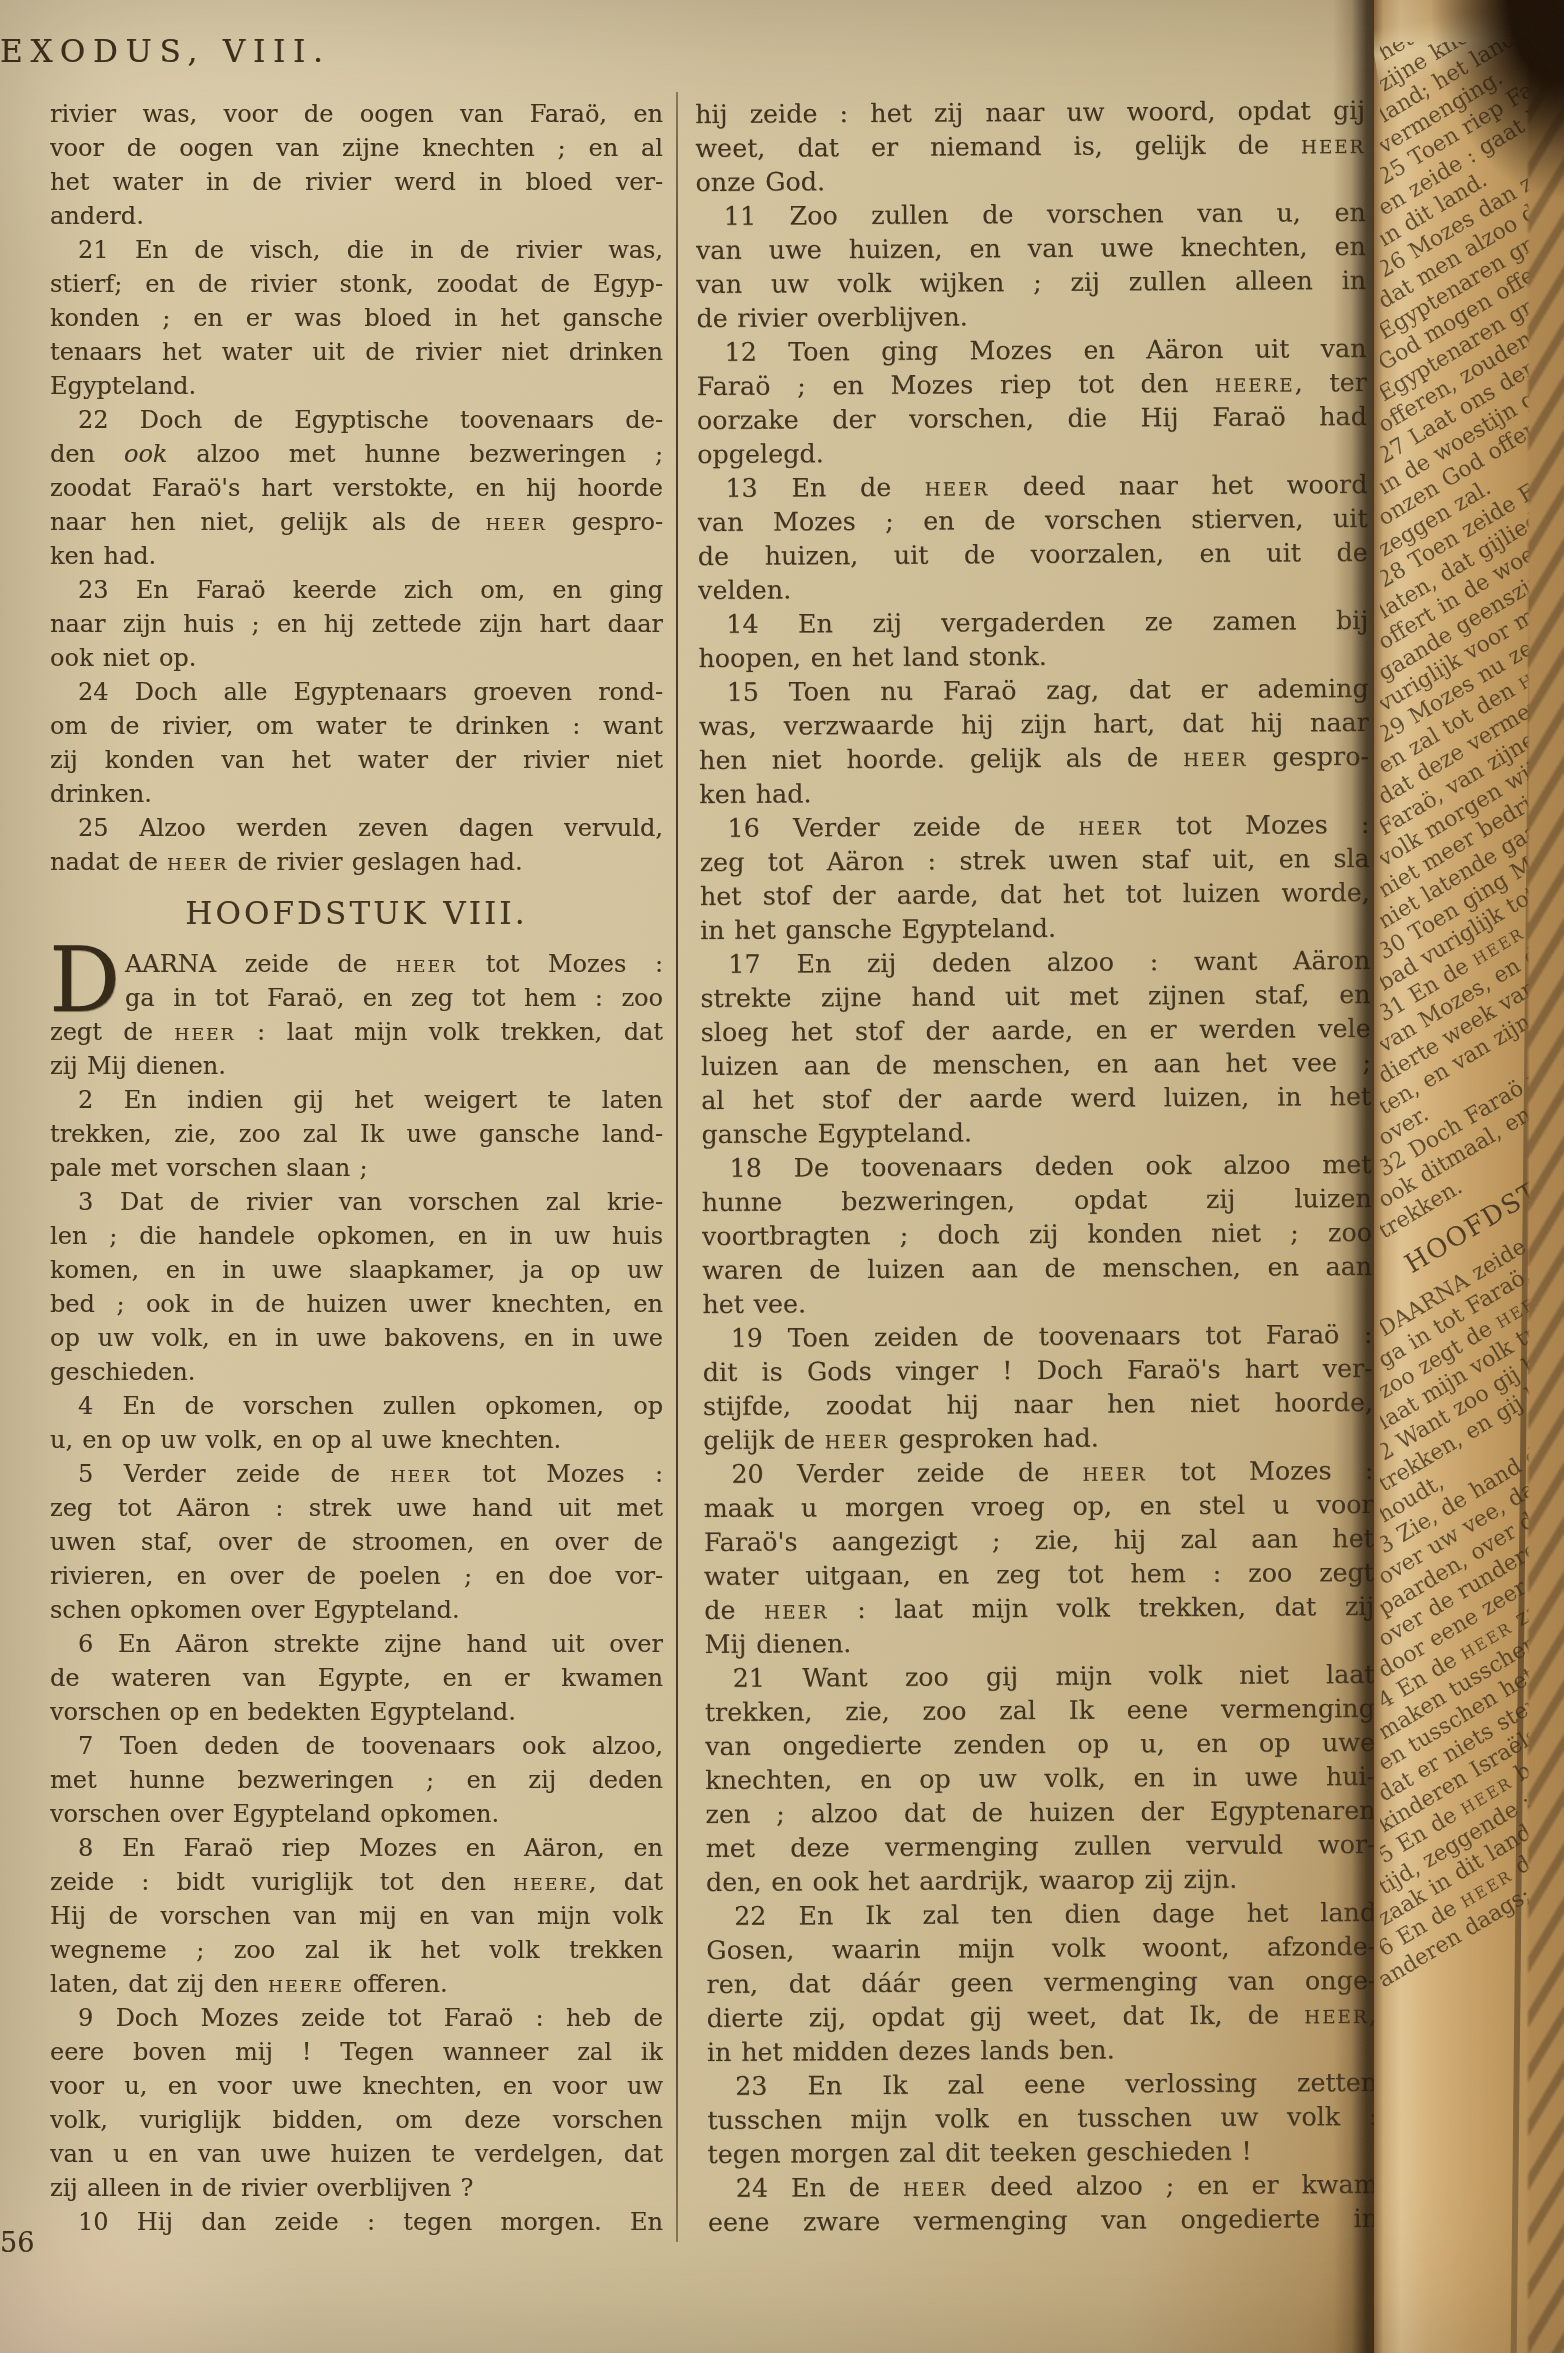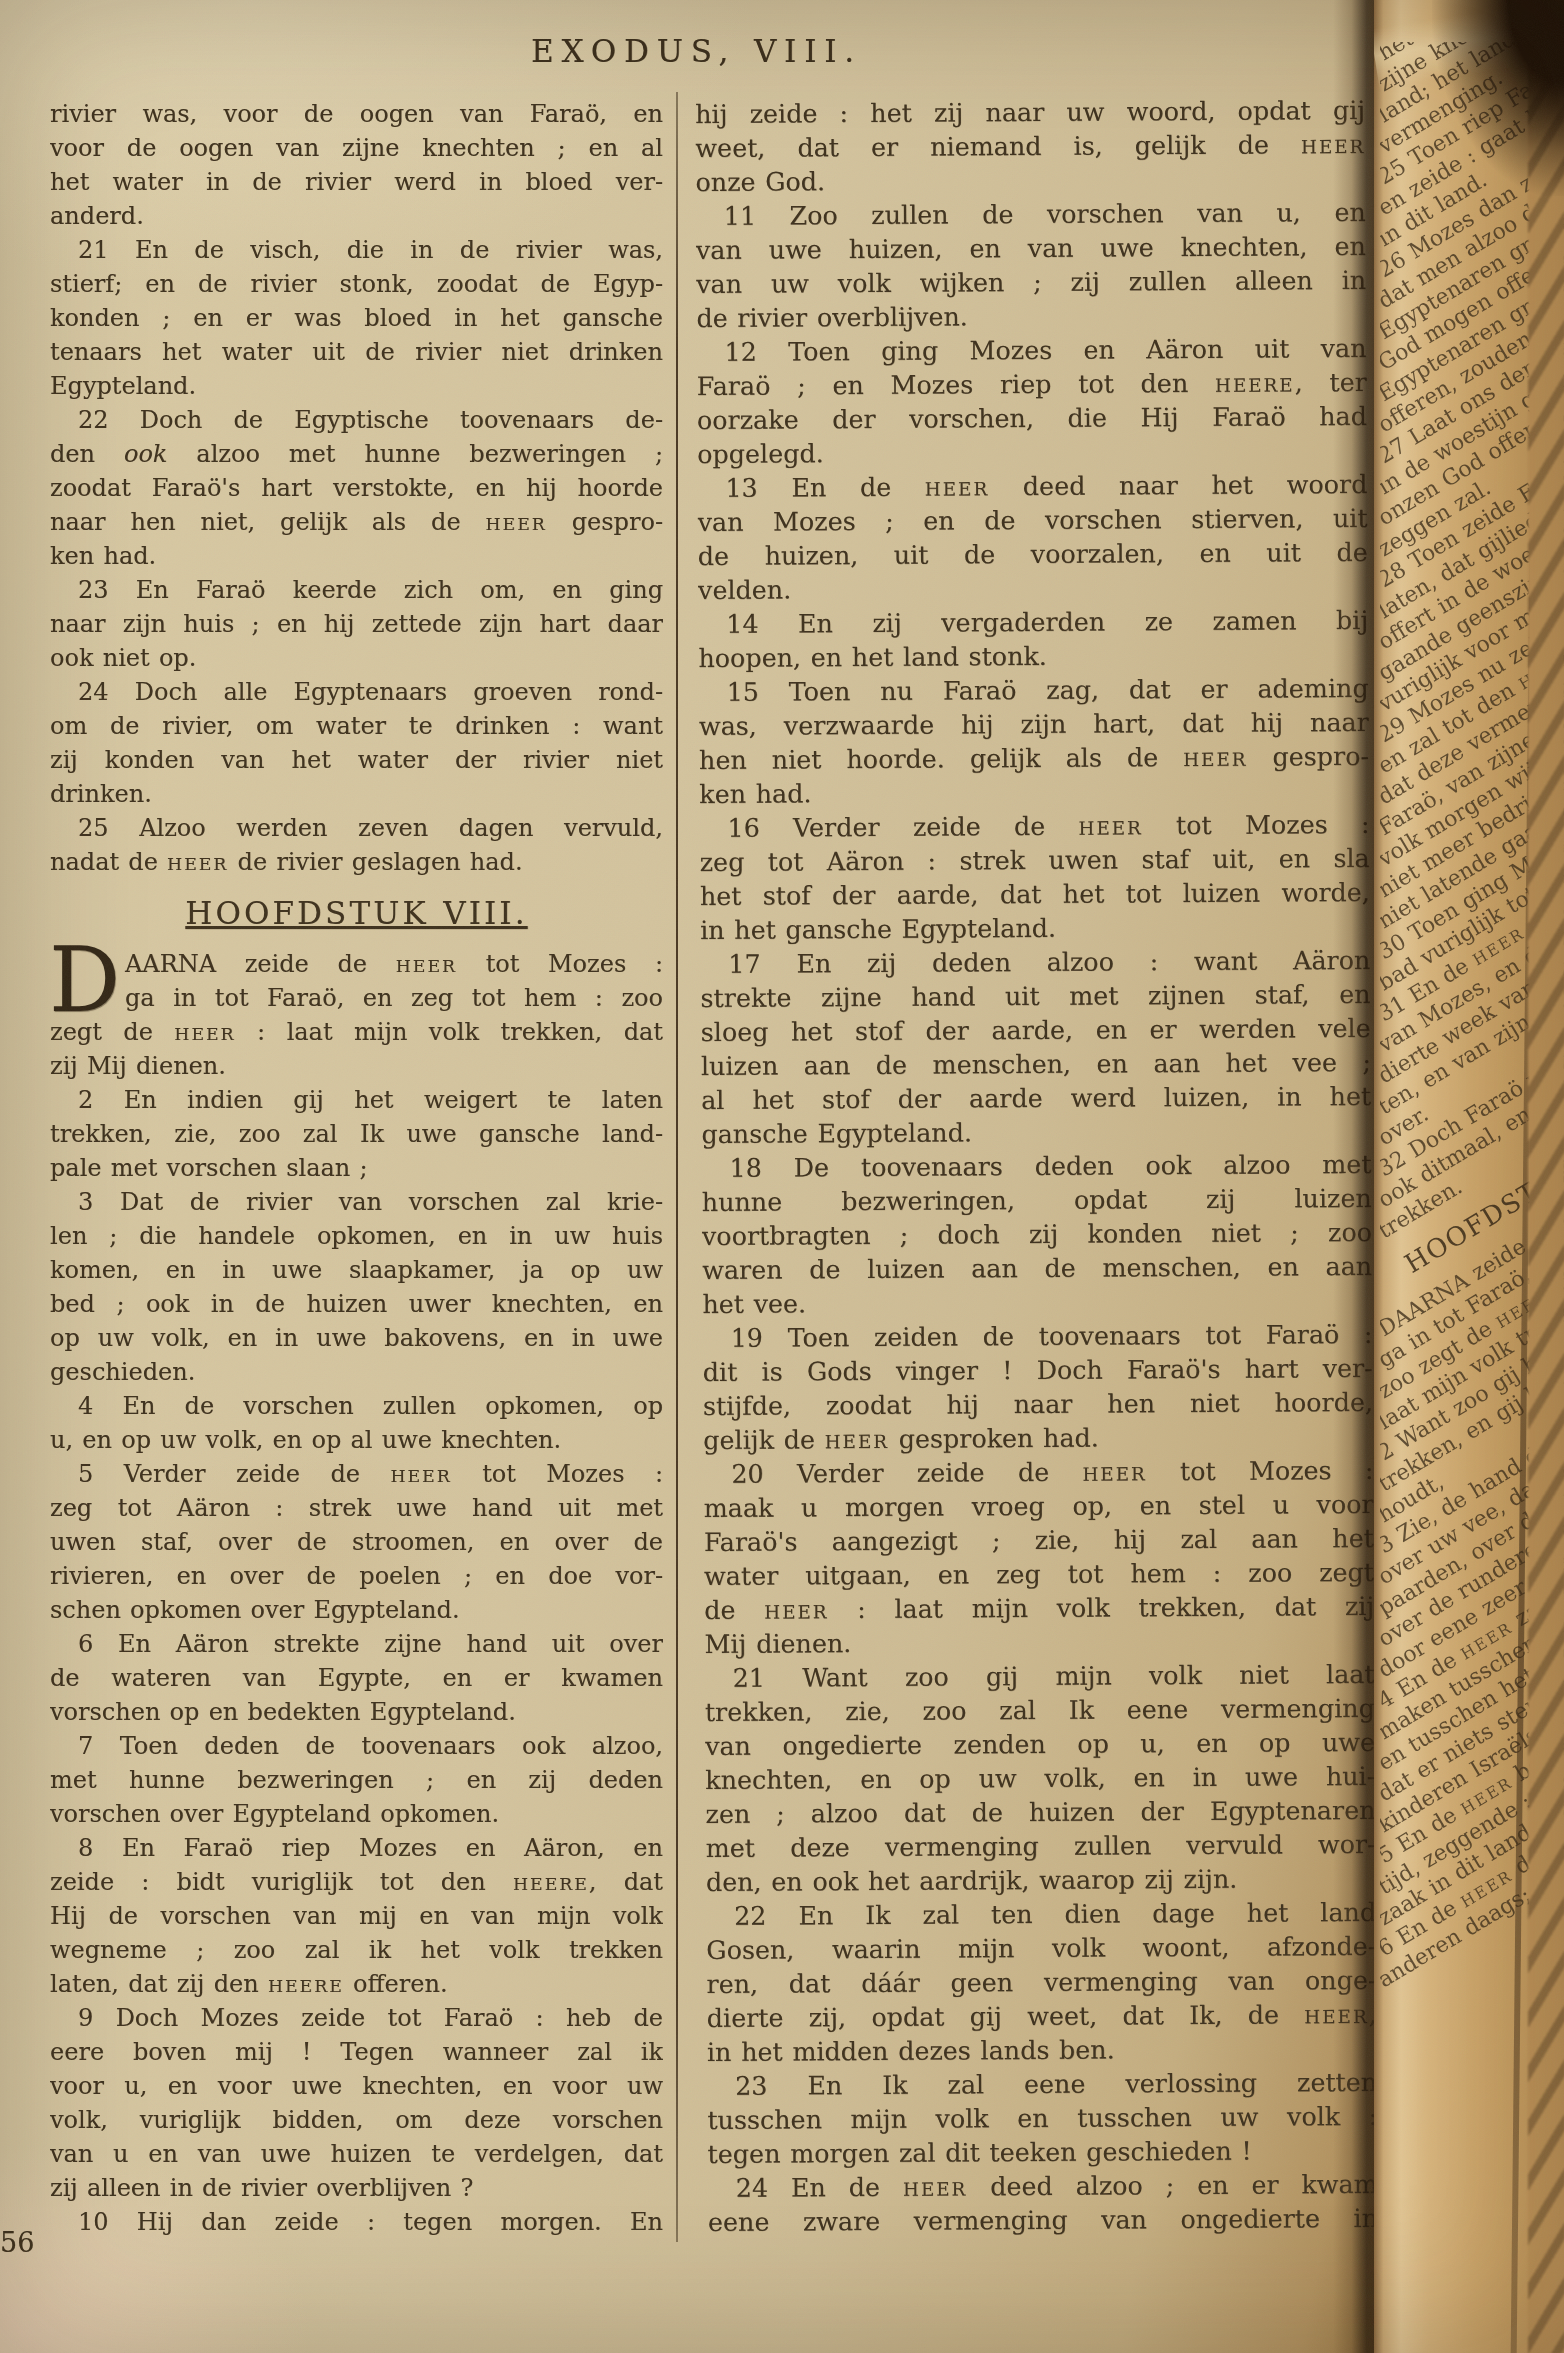--- a/index.html
+++ b/index.html
@@ -7,34 +7,34 @@
         font-family:"DejaVu Serif","Liberation Serif",serif;
         background:#241608;}
   
   .page-main{position:absolute;left:0;top:0;width:1374px;height:2354px;
     background-color:#d2c29c;
     background-image:
       radial-gradient(ellipse 407px 266px at 2% 99%, rgba(240,211,188,.60), rgba(240,211,188,0) 70%),
       radial-gradient(ellipse 704px 407px at 18% 0%, rgba(233,221,188,.55), rgba(233,221,188,0) 72%),
       radial-gradient(ellipse 235px 156px at 22% 66%, rgba(176,136,80,.10), rgba(176,136,80,0) 70%),
       linear-gradient(101deg,#d8c9a3 0%,#d3c39d 45%,#cdbb93 68%,#c4ad7f 86%,#b2925f 96%,#9c7a45 100%);}
-  .page-header{position:absolute;left:0;top:33px;width:1393px;text-align:center;
+  .page-header{position:absolute;left:0;top:33px;width:1393px;
     font-size:31px;letter-spacing:7.8px;color:#3a2d1a;
     text-shadow:0.4px 0.4px 0.6px rgba(58,45,26,.45);}
   .col{position:absolute;top:97px;color:#3e311d;word-spacing:1.6px;
     text-shadow:0.3px 0.4px 0.5px rgba(62,48,28,.38);}
   .col-l{left:50px;width:613px;font-size:24px;}
   .col-r{left:695px;width:670px;font-size:25.4px;transform:rotate(-.35deg);transform-origin:0 0;}
   .line{height:34px;line-height:34px;text-align:justify;text-align-last:justify;
         overflow:hidden;white-space:nowrap;}
   .line.e{text-align-last:left;}
   .line.i{padding-left:28px;}
   .line.d{padding-left:75px;}
   .line.h{height:68px;line-height:68px;text-align:center;text-align-last:center;
-          font-size:31px;letter-spacing:3.1px;white-space:nowrap;text-decoration:underline;}
+          font-size:31px;letter-spacing:3.1px;white-space:nowrap;}
   .sc{font-size:.72em;letter-spacing:2px;}
   .dropcap{position:absolute;left:49px;top:944px;font-size:89px;line-height:72px;
     color:#342817;text-shadow:0.8px 0.8px 0.8px rgba(50,38,20,.5);}
   .divider{position:absolute;left:676px;top:92px;width:2.3px;height:2150px;
     background:linear-gradient(180deg,rgba(72,56,34,.55),#4a3823 12%,#4a3823 88%,rgba(72,56,34,.55));}
   .pagenum{position:absolute;left:0;top:2227px;width:1211px;text-align:left;
     font-size:27px;color:#3e311d;text-shadow:0.3px 0.4px 0.5px rgba(62,48,28,.4);}
   .gutter{position:absolute;right:0;top:0;width:41px;height:100%;
     background:linear-gradient(90deg,rgba(60,40,18,0),rgba(78,54,26,.28) 45%,rgba(30,18,6,.72) 82%,rgba(52,34,14,.85));}
   

